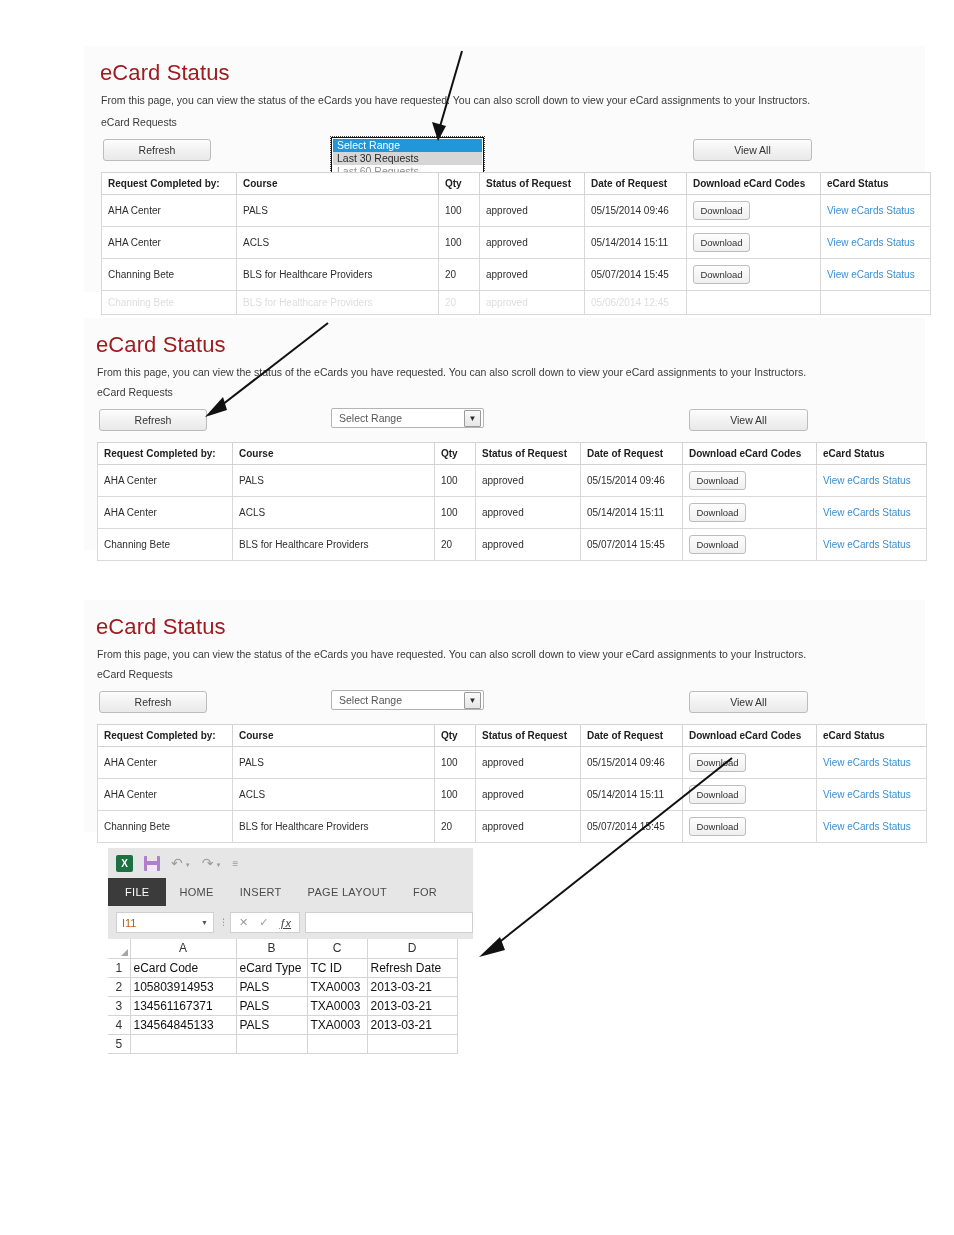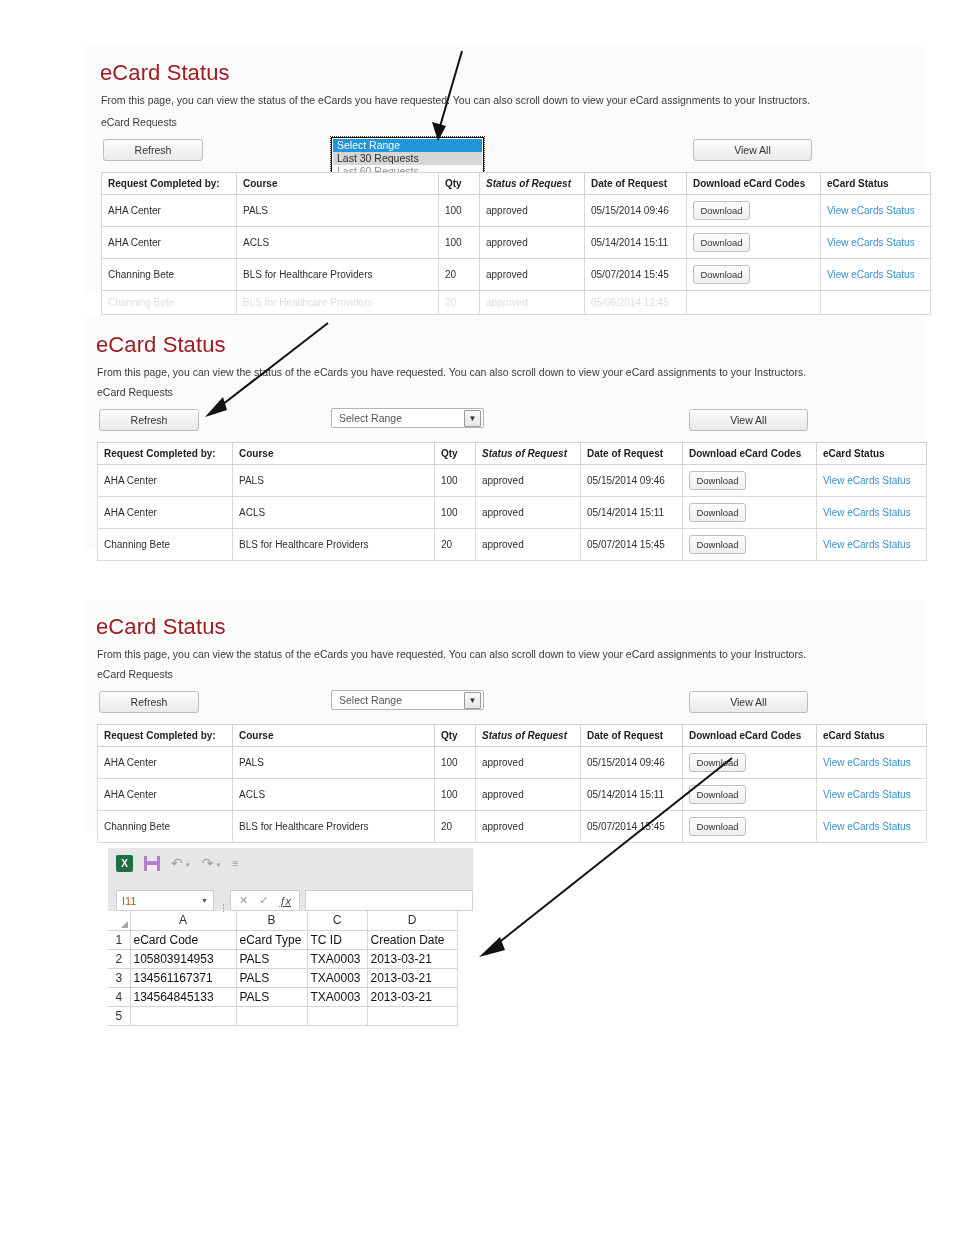--- a/index.html
+++ b/index.html
@@ -46,21 +46,21 @@
     align-items: center;
     justify-content: center;
     font-size: 10.5px;
     color: #333;
     background: linear-gradient(to bottom, #fdfdfd 0%, #f2f2f2 50%, #e9e9e9 100%);
     border: 1px solid #bcbcbc;
     border-radius: 3px;
     height: 22px;
     cursor: pointer;
   }
-  .btn-refresh { width: 100px; }
+  .btn-refresh { width: 108px; }
   .btn-viewall { width: 119px; }
 
   .select-box {
     box-sizing: border-box;
     height: 20px;
     border: 1px solid #b4b4b4;
     background: #ffffff;
     display: flex;
     align-items: center;
     justify-content: space-between;
@@ -126,21 +126,21 @@
     padding: 6px;
     color: #2e2e2e;
     font-size: 10px;
     vertical-align: middle;
     background: #ffffff;
     box-sizing: border-box;
   }
   .c-name { width: 135px; }
   .c-course { width: 202px; }
   .c-qty { width: 41px; }
-  .c-status { width: 105px; font-style: italic; }
+  .c-status { width: 105px; }
   .c-date { width: 102px; }
   .c-dl { width: 134px; }
   .c-ecs { width: 110px; }
 
   .btn-download {
     box-sizing: border-box;
     display: inline-flex;
     align-items: center;
     justify-content: center;
     width: 57px;
@@ -241,21 +241,21 @@
     background: #3b3b3b;
     color: #ffffff;
     padding: 0 17px;
     font-size: 11px;
   }
 
   .xl-formula {
     height: 33px;
     background: #e6e6e6;
     display: flex;
-    align-items: flex-end;
+    align-items: center;
     padding: 0 0 0 8px;
     gap: 5px;
     box-sizing: border-box;
   }
   .xl-namebox {
     width: 98px;
     height: 21px;
     background: #ffffff;
     border: 1px solid #cfcfcf;
     display: flex;
@@ -601,20 +601,27 @@
   <div id="excel">
 
     <div class="xl-qat">
       <span class="xl-logo">X</span>
       <span class="xl-save"></span>
       <span class="xl-qicon">↶<span class="cap">▼</span></span>
       <span class="xl-qicon">↷<span class="cap">▼</span></span>
       <span class="xl-qicon" style="font-size:10px;">≡</span>
     </div>
 
+    <div class="xl-tabs">
+      <div class="xl-tab xl-tab-file">FILE</div>
+      <div class="xl-tab">HOME</div>
+      <div class="xl-tab">INSERT</div>
+      <div class="xl-tab">PAGE LAYOUT</div>
+      <div class="xl-tab">FOR</div>
+    </div>
 
     <div class="xl-formula">
       <div class="xl-namebox">
         <span>I11</span>
         <span class="caret">▼</span>
       </div>
       <span class="xl-dots">⋮</span>
       <div class="xl-fbtns">
         <span>✕</span>
         <span>✓</span>
@@ -631,21 +638,21 @@
           <th class="colhead w-a">A</th>
           <th class="colhead w-b">B</th>
           <th class="colhead w-c">C</th>
           <th class="colhead w-d">D</th>
         </tr>
         <tr>
           <td class="rowhead">1</td>
           <td class="w-a">eCard Code</td>
           <td class="w-b">eCard Type</td>
           <td class="w-c">TC ID</td>
-          <td class="w-d">Creation Date</td>
+          <td class="w-d">Refresh Date</td>
         </tr>
         <tr>
           <td class="rowhead">2</td>
           <td class="w-a">105803914953</td>
           <td class="w-b">PALS</td>
           <td class="w-c">TXA0003</td>
           <td class="w-d">2013-03-21</td>
         </tr>
         <tr>
           <td class="rowhead">3</td>

